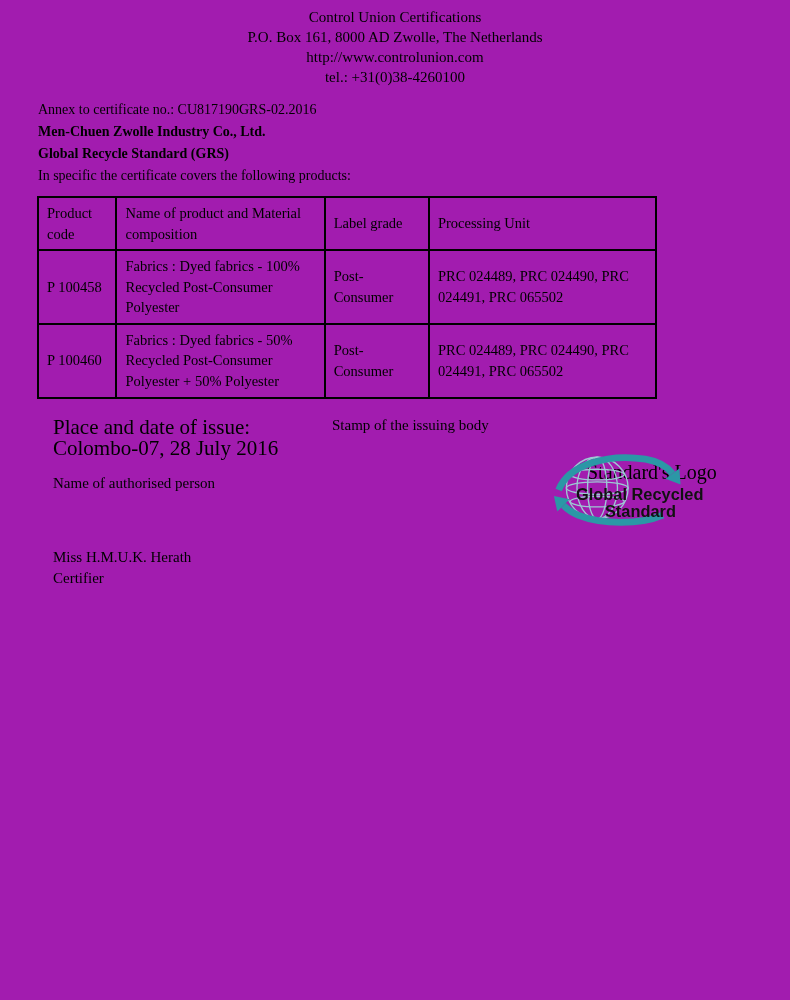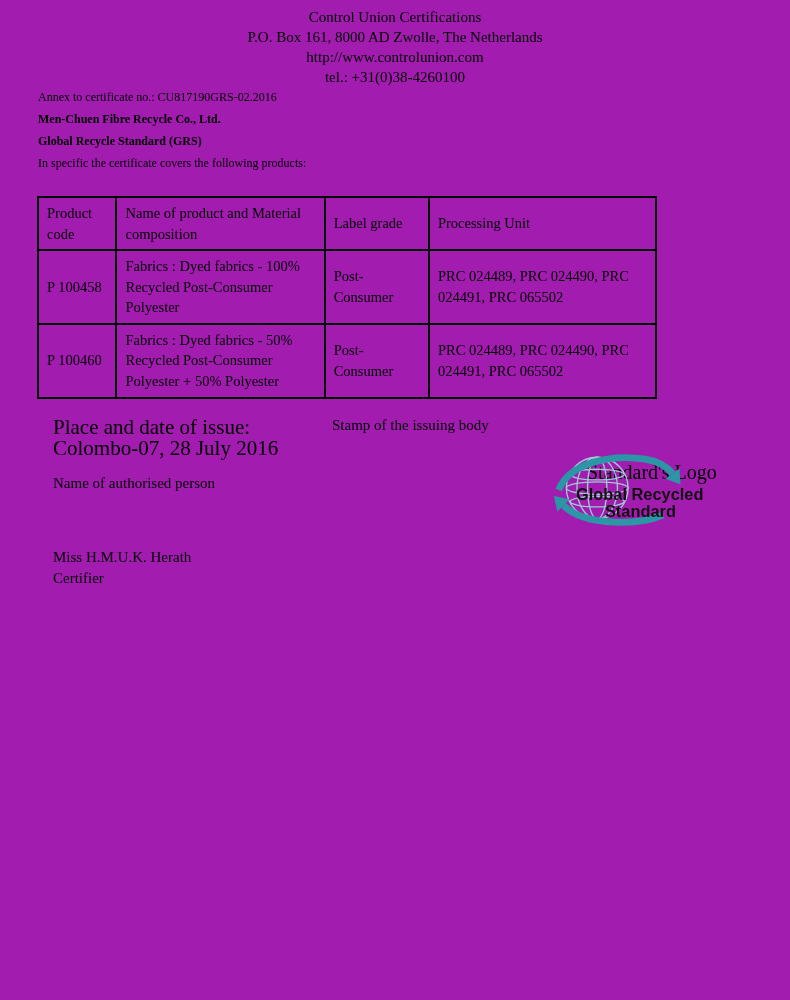--- a/index.html
+++ b/index.html
@@ -25,23 +25,23 @@
     left: 0;
     right: 0;
     text-align: center;
     font-size: 15px;
     line-height: 20px;
   }
 
   
   .annex {
     position: absolute;
-    top: 90px;
+    top: 102px;
     left: 38px;
-    font-size: 12px;
+    font-size: 14px;
   }
   .annex > div {
     margin-bottom: 7px;
     line-height: 15px;
   }
   .bold { font-weight: bold; }
 
   
   table.products {
     position: absolute;
@@ -135,21 +135,21 @@
 
   <div class="doc-header">
     <div>Control Union Certifications</div>
     <div>P.O. Box 161, 8000 AD Zwolle, The Netherlands</div>
     <div>http://www.controlunion.com</div>
     <div>tel.: +31(0)38-4260100</div>
   </div>
 
   <div class="annex">
     <div>Annex to certificate no.: CU817190GRS-02.2016</div>
-    <div class="bold">Men-Chuen Fibre Recycle Co., Ltd.</div>
+    <div class="bold">Men-Chuen Zwolle Industry Co., Ltd.</div>
     <div class="bold">Global Recycle Standard (GRS)</div>
     <div>In specific the certificate covers the following products:</div>
   </div>
 
   <table class="products">
     <colgroup>
       <col class="c1">
         <col class="c2">
         <col class="c3">
         <col class="c4">

